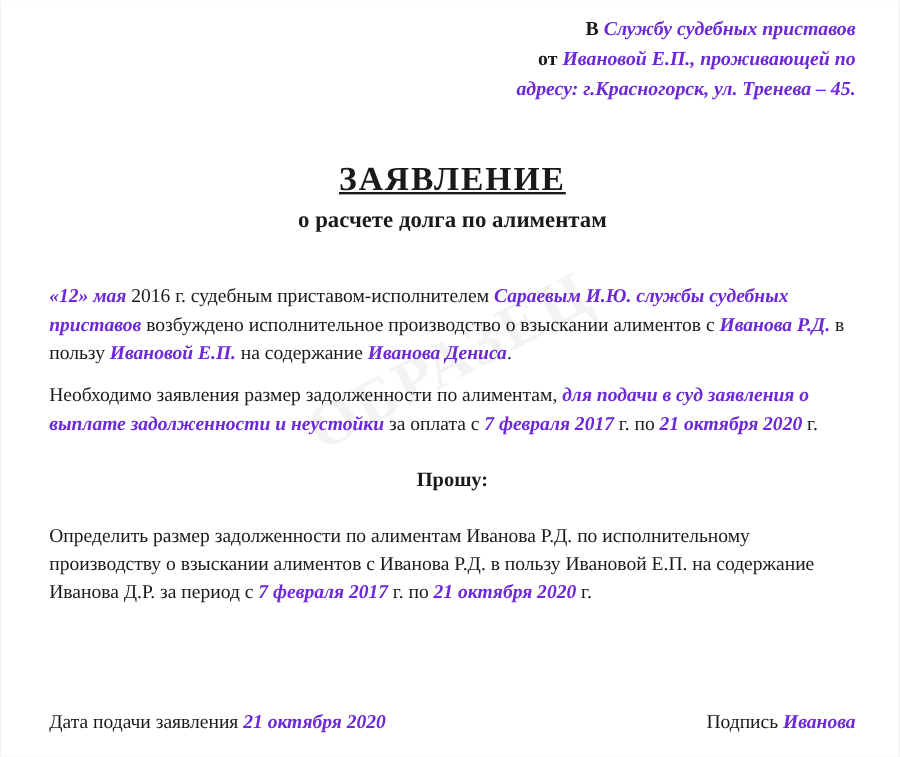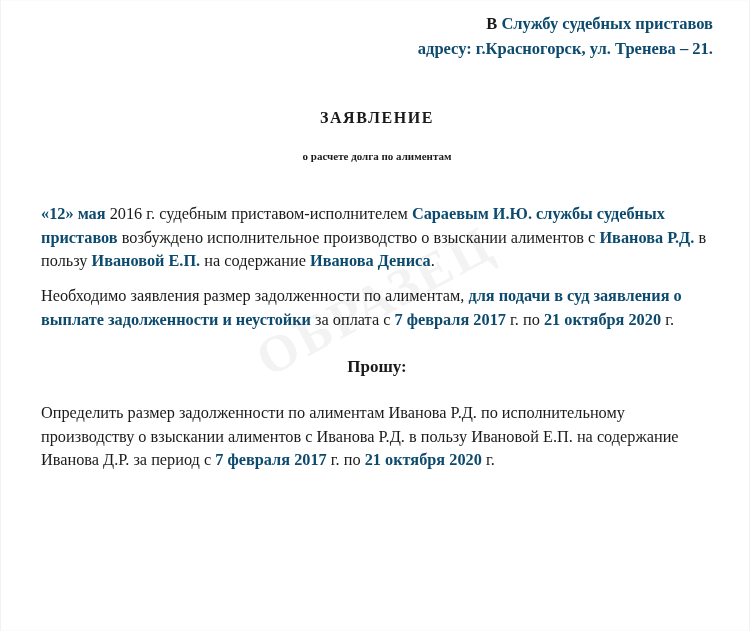--- a/index.html
+++ b/index.html
@@ -54,27 +54,28 @@
     font-weight: 700;
   }
   .addressee .ln { display: block; white-space: nowrap; }
 
   
   .title-block {
     margin-top: 48px;
     text-align: center;
   }
   .doc-title {
-    font-size: 16px;
+    font-size: 28px;
     font-weight: 700;
     letter-spacing: 1.6px;
+    text-decoration: underline;
   }
   .doc-subtitle {
-    margin-top: 23px;
-    font-size: 11px;
+    margin-top: 7px;
+    font-size: 19px;
     font-weight: 700;
   }
 
   
   .body-block {
     margin-top: 40px;
     font-size: 16.3px;
     line-height: 1.435;
     text-align: left;
   }
@@ -96,39 +97,41 @@
     bottom: 18px;
     display: flex;
     justify-content: space-between;
     align-items: baseline;
     font-size: 16.3px;
     z-index: 2;
   }
 
   
   .fill {
-    color: #0c4a6e;
+    color: #6d28d9;
+    font-style: italic;
     font-weight: 700;
   }
   .plain { color: #1a1a1a; font-style: normal; font-weight: normal; }
   .bold { font-weight: 700; }
   .nw { white-space: nowrap; }
 </style>
 </head>
 <body>
 
 <div class="page">
 
   <div class="watermark">ОБРАЗЕЦ</div>
 
   <div class="content">
 
     <div class="addressee">
       <span class="ln"><span class="plain bold">В</span> <span class="fill">Службу судебных приставов</span></span>
-      <span class="ln"><span class="fill">адресу: г.Красногорск, ул. Тренева – 21.</span></span>
+      <span class="ln"><span class="plain bold">от</span> <span class="fill">Ивановой Е.П., проживающей по</span></span>
+      <span class="ln"><span class="fill">адресу: г.Красногорск, ул. Тренева – 45.</span></span>
     </div>
 
     <div class="title-block">
       <div class="doc-title">ЗАЯВЛЕНИЕ</div>
       <div class="doc-subtitle">о расчете долга по алиментам</div>
     </div>
 
     <div class="body-block">
 
       <p class="para"><span class="fill">«12» мая</span> <span>2016 г. судебным приставом-исполнителем</span> <span class="fill">Сараевым И.Ю. службы судебных приставов</span> <span>возбуждено исполнительное производство о взыскании алиментов с</span> <span class="fill">Иванова Р.Д.</span> <span>в пользу</span> <span class="fill">Ивановой Е.П.</span> <span>на содержание</span> <span class="fill">Иванова Дениса</span><span>.</span></p>
@@ -137,14 +140,18 @@
       <p class="para"><span>Необходимо заявления размер задолженности по алиментам,</span> <span class="fill">для  подачи в суд заявления о выплате задолженности и неустойки</span> <span>за оплата с</span> <span class="fill">7 февраля 2017</span> <span>г.  по</span> <span class="fill">21 октября 2020</span> <span>г.</span></p>
 
 
       <div class="prosu">Прошу:</div>
 
       <p class="para"><span>Определить размер задолженности по алиментам Иванова Р.Д. по исполнительному производству о взыскании алиментов с  Иванова Р.Д. в пользу Ивановой Е.П.  на содержание  Иванова Д.Р. за период с</span> <span class="fill">7 февраля 2017</span> <span>г. по</span> <span class="fill">21 октября 2020</span> <span>г.</span></p>
 
     </div>
   </div>
 
+  <div class="footer">
+    <div class="nw"><span>Дата подачи заявления</span> <span class="fill">21 октября 2020</span></div>
+    <div class="nw"><span>Подпись</span> <span class="fill">Иванова</span></div>
+  </div>
 
 </div>
 
 </body></html>

